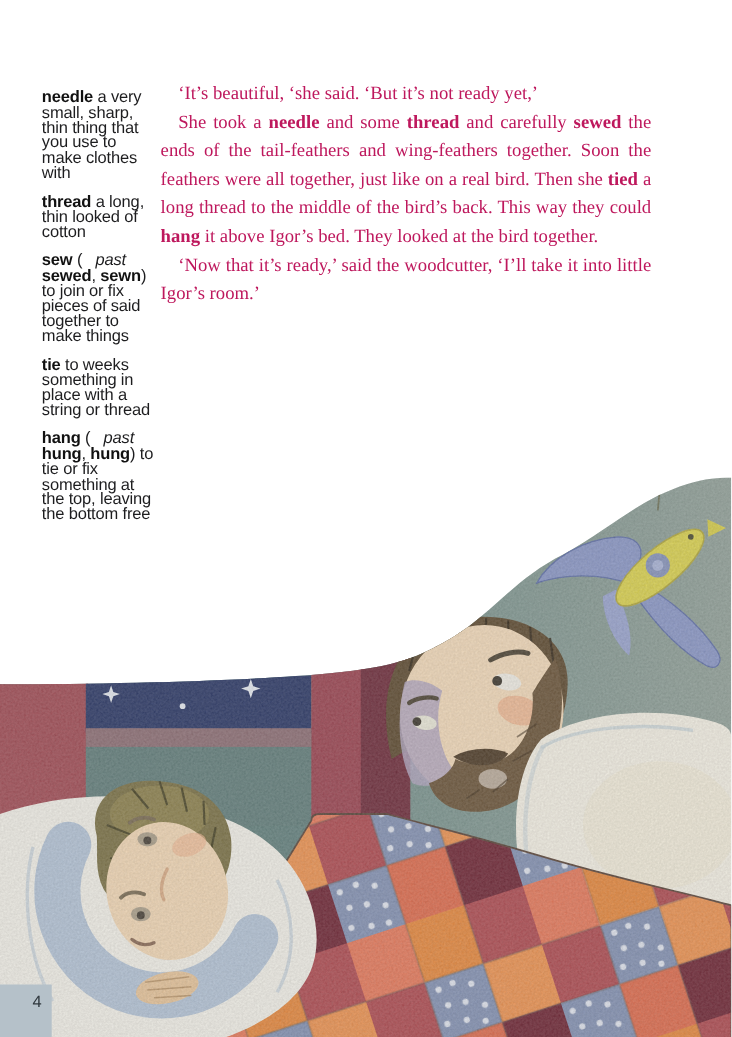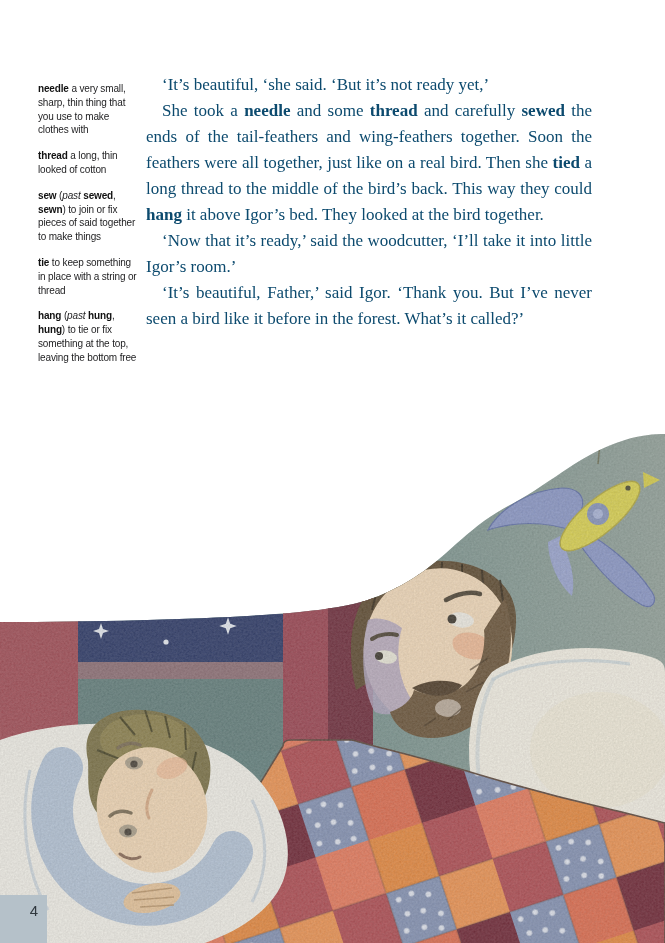--- a/index.html
+++ b/index.html
@@ -1,29 +1,29 @@
 <!DOCTYPE html>
 <html><head>
 <meta charset="utf-8">
 <style>
   html,body{margin:0;padding:0;}
   body{width:665px;height:943px;position:relative;background:#ffffff;overflow:hidden;}
 
   
   .glossary{position:absolute;left:38px;top:82px;width:103px;
-    font-family:"Liberation Sans",sans-serif;font-size:10px;line-height:13.8px;
+    font-family:"Liberation Sans",sans-serif;font-size:15px;line-height:13.8px;
     color:#1d1d1f;letter-spacing:-0.15px;}
   .gloss-entry{margin:0 0 12px 0;}
   .gloss-entry b{font-weight:bold;color:#111;}
-  .gloss-entry i{}
+  .gloss-entry i{margin-left:12px;}
 
   
   .story{position:absolute;left:146px;top:72px;width:446px;
     font-family:"Liberation Serif",serif;font-size:17px;line-height:26px;
-    color:#0c4a6e;text-align:justify;}
+    color:#be185d;text-align:justify;}
   .story p{margin:0;text-indent:16px;}
   .curve-float{float:right;width:446px;height:582px;
     shape-outside:polygon(446px 391px,427px 409px,394px 421px,361px 436px,
       327px 456px,294px 486px,261px 509px,227px 526px,194px 536px,
       154px 541px,104px 545px,0px 548px,0px 582px,446px 582px);
     shape-margin:9px;}
 
   .illus{position:absolute;left:0;top:430px;width:665px;height:513px;}
 
   .page-tab{position:absolute;left:0;top:895px;width:47px;height:48px;
@@ -31,30 +31,29 @@
     text-align:right;font-family:"Liberation Sans",sans-serif;
     font-size:15px;color:#30383e;}
 </style>
 </head>
 <body>
 
 <div class="glossary">
     <div class="gloss-entry"><b>needle</b><span>  a very small, sharp, thin thing that you use to make clothes with</span></div>
     <div class="gloss-entry"><b>thread</b><span>  a long, thin looked of cotton</span></div>
     <div class="gloss-entry"><b>sew</b><span>  (</span><i>past</i><span> </span><b>sewed</b><span>, </span><b>sewn</b><span>) to join or fix pieces of said together to make things</span></div>
-    <div class="gloss-entry"><b>tie</b><span>  to keep something in place with a string or thread</span></div>
+    <div class="gloss-entry"><b>tie</b><span>  to weeks something in place with a string or thread</span></div>
     <div class="gloss-entry"><b>hang</b><span>  (</span><i>past</i><span> </span><b>hung</b><span>, </span><b>hung</b><span>) to tie or fix something at the top, leaving the bottom free</span></div>
   </div>
 
 <div class="story">
   <div class="curve-float"></div>
 <p><span>‘It’s beautiful, ‘she said. ‘But it’s not ready yet,’</span></p>
     <p><span>She took a </span><b>needle</b><span> and some </span><b>thread</b><span> and carefully </span><b>sewed</b><span> the ends of the tail-feathers and wing-feathers together. Soon the feathers were all together, just like on a real bird. Then she </span><b>tied</b><span> a long thread to the middle of the bird’s back. This way they could </span><b>hang</b><span> it above Igor’s bed. They looked at the bird together.</span></p>
     <p><span>‘Now that it’s ready,’ said the woodcutter, ‘I’ll take it into little Igor’s room.’</span></p>
-    <p><span>‘It’s beautiful, Father,’ said Igor. ‘Thank you. But I’ve never seen a bird like it before in the forest. What’s it called?’</span></p>
   </div>
 
 <svg class="illus" viewBox="0 0 665 513" xmlns="http://www.w3.org/2000/svg">
   <defs>
     <clipPath id="curveClip">
       <path d="M0,513 L0,192 C120,192 240,188 300,182 C360,176 380,168 412,149 C448,127 468,96 512,74 C556,50 580,24 625,10 C640,5 655,4 665,4 L665,513 Z"></path>
     </clipPath>
     <linearGradient id="bgGrad" x1="0" y1="0" x2="1" y2="0">
       <stop offset="0" stop-color="#69837f"></stop>
       <stop offset="0.45" stop-color="#73908b"></stop>

